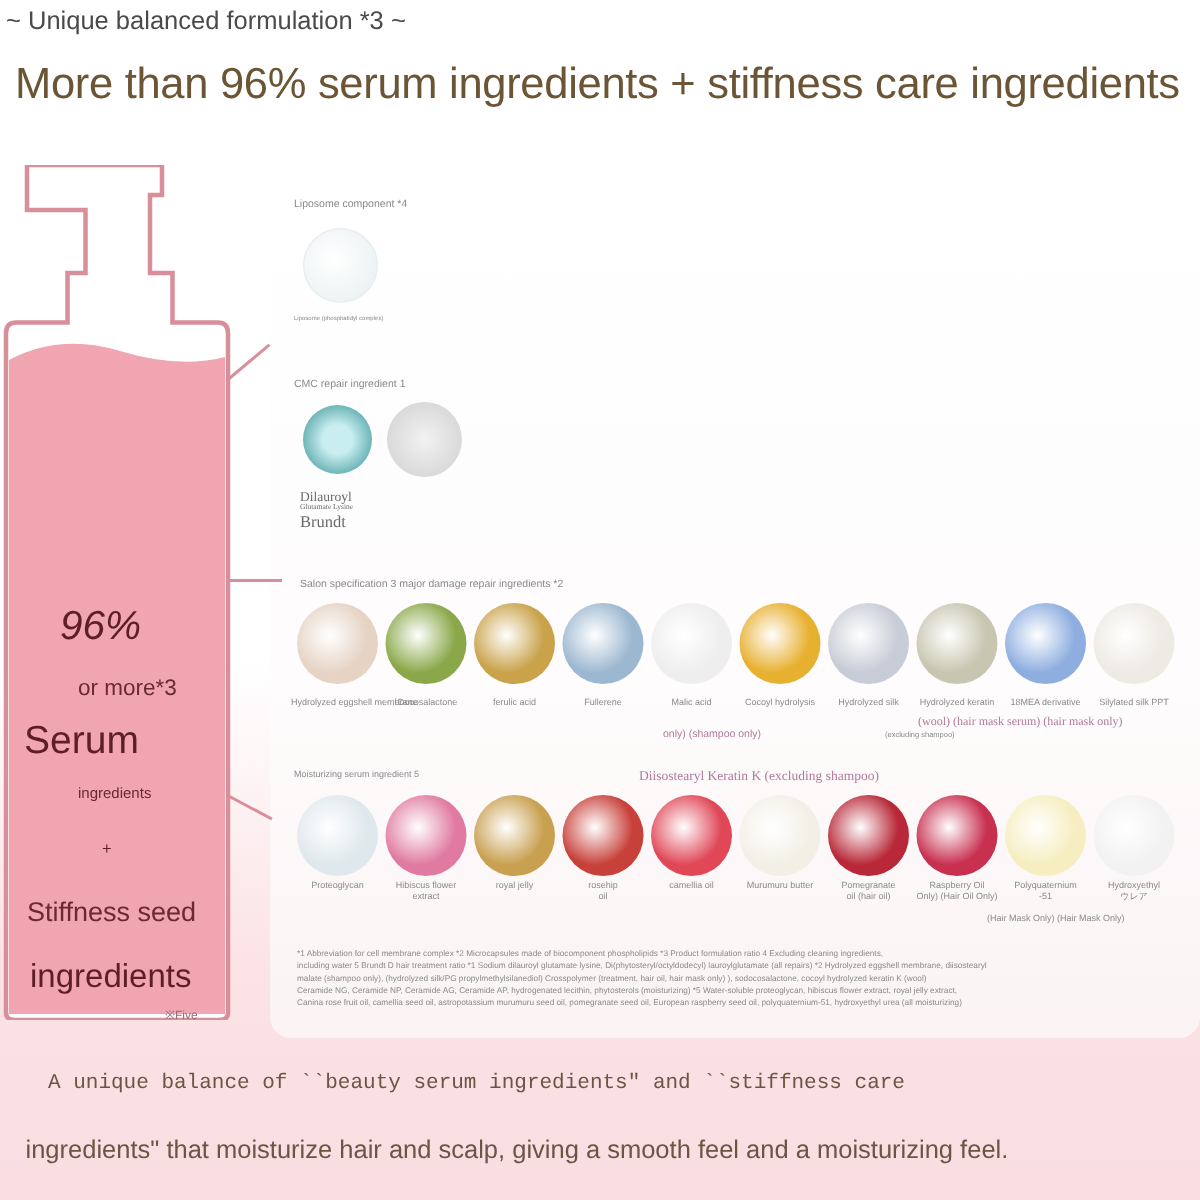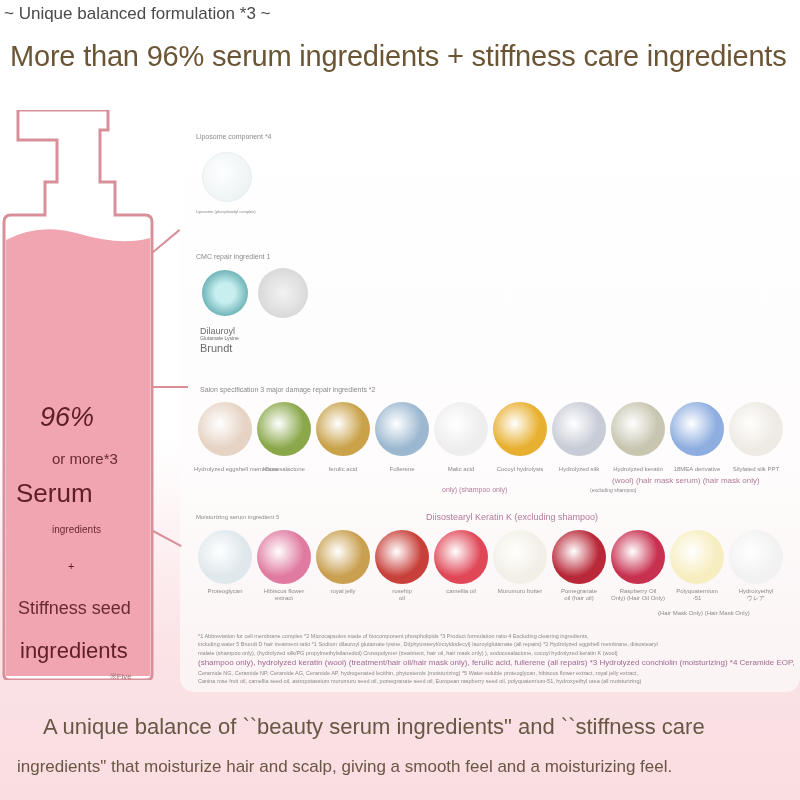--- a/index.html
+++ b/index.html
@@ -30,26 +30,26 @@
 
   
   .panel {
     position:absolute; left:180px; top:120px; width:620px; height:572px;
     background: linear-gradient(to bottom, #ffffff 0%, #fefcfc 60%, #fbf3f4 100%);
     border-radius:14px;
   }
   .sec-label { position:absolute; font-size:7px; color:#8a8a8a; white-space:nowrap; }
   .circle { position:absolute; width:54px; height:54px; border-radius:50%; }
   .ing-label { position:absolute; font-size:6px; color:#8a8a8a; text-align:center; white-space:nowrap; line-height:1.15; }
-  .ing-label.big { font-size:9px; color:#6a6a6a; }
+  .ing-label.big { font-size:9px; color:#6a6a6a;font-family:Liberation Serif, serif; }
   .ing-label.pink { color:#b07a9a; }
   .footnotes { position:absolute; left:18px; top:512px; width:600px; font-size:5.5px; color:#8a8a8a; line-height:1.5; }
   .footnotes .bigline { font-size:8px; color:#a06a90; }
 
-  .bottom-line1 { position:absolute; left:43px; top:714px; font-size:22px; color:#6b5545; white-space:nowrap; }
+  .bottom-line1 { position:absolute; left:32px; top:714px; font-size:14px; color:#6b5545; white-space:nowrap;font-family:Liberation Mono, monospace; }
   .bottom-line2 { position:absolute; left:17px; top:757px; font-size:17px; color:#6b5545; white-space:nowrap; }
 </style>
 </head>
 <body>
 
 <div class="subtitle">~ Unique balanced formulation *3 ~</div>
 <div class="headline">More than 96% serum ingredients + stiffness care ingredients</div>
 
 <div class="panel">
 
@@ -162,21 +162,20 @@
         <div>Hydroxyethyl</div>
         <div>ウレア</div>
       </div>
     </div>
   <div class="ing-label" style="left:478px;top:490px;font-size:6px;">(Hair Mask Only) (Hair Mask Only)</div>
 
   <div class="footnotes">
     <div>*1 Abbreviation for cell membrane complex *2 Microcapsules made of biocomponent phospholipids *3 Product formulation ratio 4 Excluding cleaning ingredients,</div>
     <div>including water 5 Brundt D hair treatment ratio *1 Sodium dilauroyl glutamate lysine, Di(phytosteryl/octyldodecyl) lauroylglutamate (all repairs) *2 Hydrolyzed eggshell membrane, diisostearyl</div>
     <div>malate (shampoo only), (hydrolyzed silk/PG propylmethylsilanediol) Crosspolymer (treatment, hair oil, hair mask only) ), sodocosalactone, cocoyl hydrolyzed keratin K (wool)</div>
-    <div class="bigline">(shampoo only), hydrolyzed keratin (wool) (treatment/hair oil/hair mask only), ferulic acid, fullerene (all repairs) *3 Hydrolyzed conchiolin (moisturizing) *4 Ceramide EOP,</div>
     <div>Ceramide NG, Ceramide NP, Ceramide AG, Ceramide AP, hydrogenated lecithin, phytosterols (moisturizing) *5 Water-soluble proteoglycan, hibiscus flower extract, royal jelly extract,</div>
     <div>Canina rose fruit oil, camellia seed oil, astropotassium murumuru seed oil, pomegranate seed oil, European raspberry seed oil, polyquaternium-51, hydroxyethyl urea (all moisturizing)</div>
   </div>
 </div>
 
 <div class="conn" style="left:152px;top:252px;width:36px;transform:rotate(-40deg);"></div>
 <div class="conn" style="left:152px;top:386px;width:36px;"></div>
 <div class="conn" style="left:153px;top:530px;width:32px;transform:rotate(28deg);"></div>
 
 <div class="bottle">

